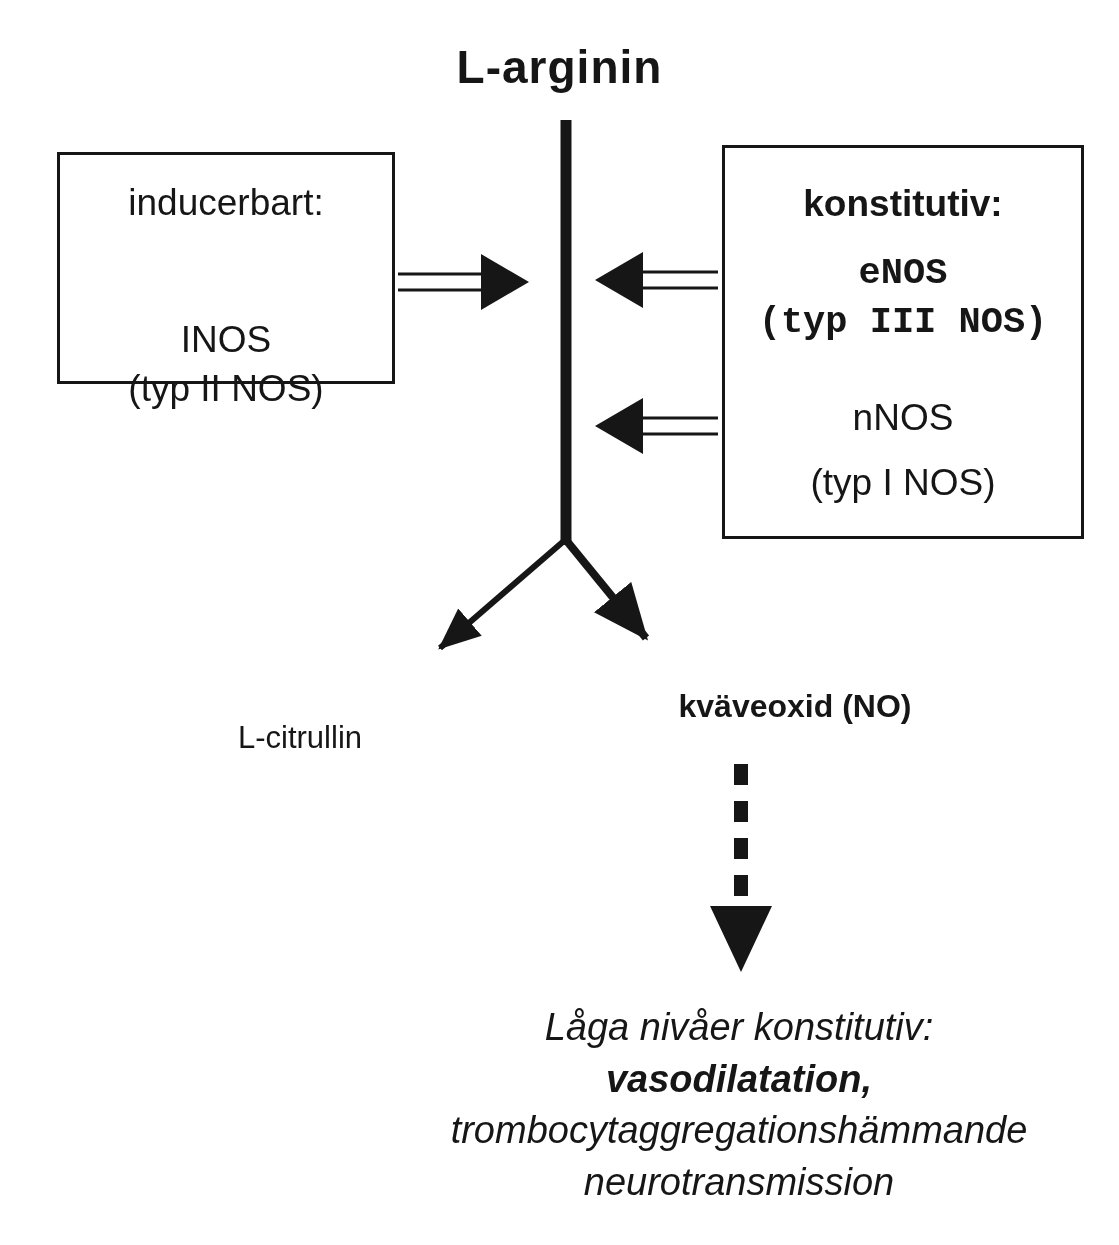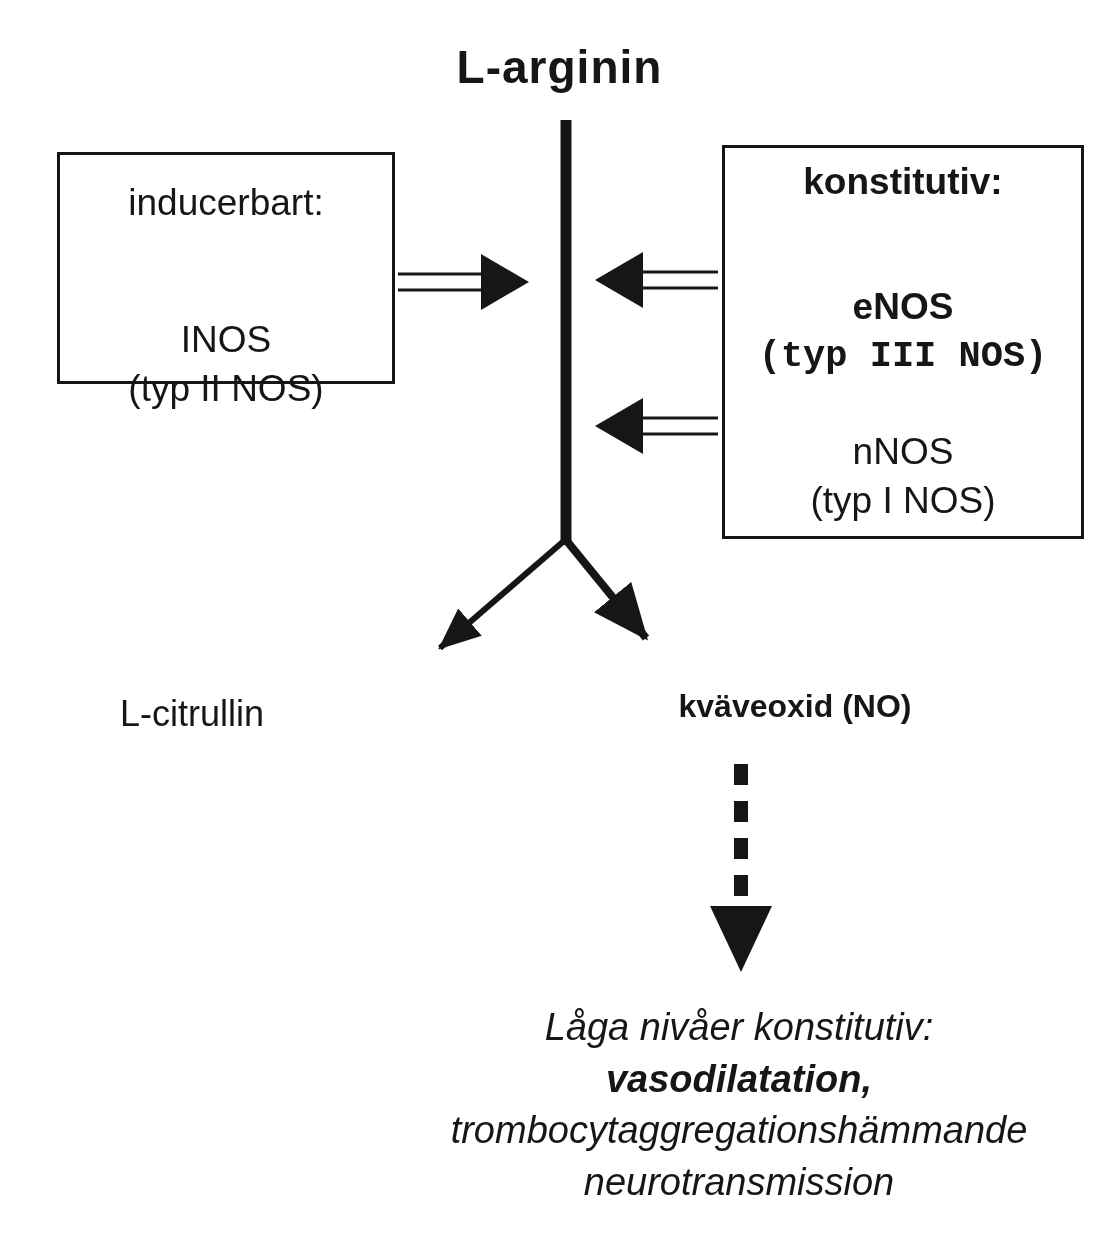--- a/index.html
+++ b/index.html
@@ -41,29 +41,30 @@
     left: 722px; top: 145px;
     width: 362px; height: 394px;
     font-size: 37px;
   }
   .box-line { line-height: 1.32; }
   .bold { font-weight: 700; }
 
   .bl-1 { margin-top: 24px; }
   .bl-2 { margin-top: 88px; }
 
-  .br-1 { margin-top: 10px; text-align: center; }
-  .br-2 { margin-top: 76px; }
+  .br-1 { margin-top: 32px; text-align: center; }
+  .br-2 { margin-top: 20px; font-family: Liberation Mono, monospace; }
   .br-3 { margin-top: 0; font-family: Liberation Mono, monospace; }
   .br-4 { margin-top: 48px; }
-  .br-5 { margin-top: 0; }
+  .br-5 { margin-top: 16px; }
 
   .product-left {
-    left: 120px; top: 693px; width: 360px;
-    font-size: 36px;
+    left: 120px; top: 720px; width: 360px;
+    text-align: center;
+    font-size: 31px;
   }
   .product-right {
     left: 580px; top: 688px; width: 430px;
     text-align: center;
     font-size: 32px;
     font-weight: 700;
   }
 
   .footer {
     left: 339px; top: 1002px; width: 800px;

